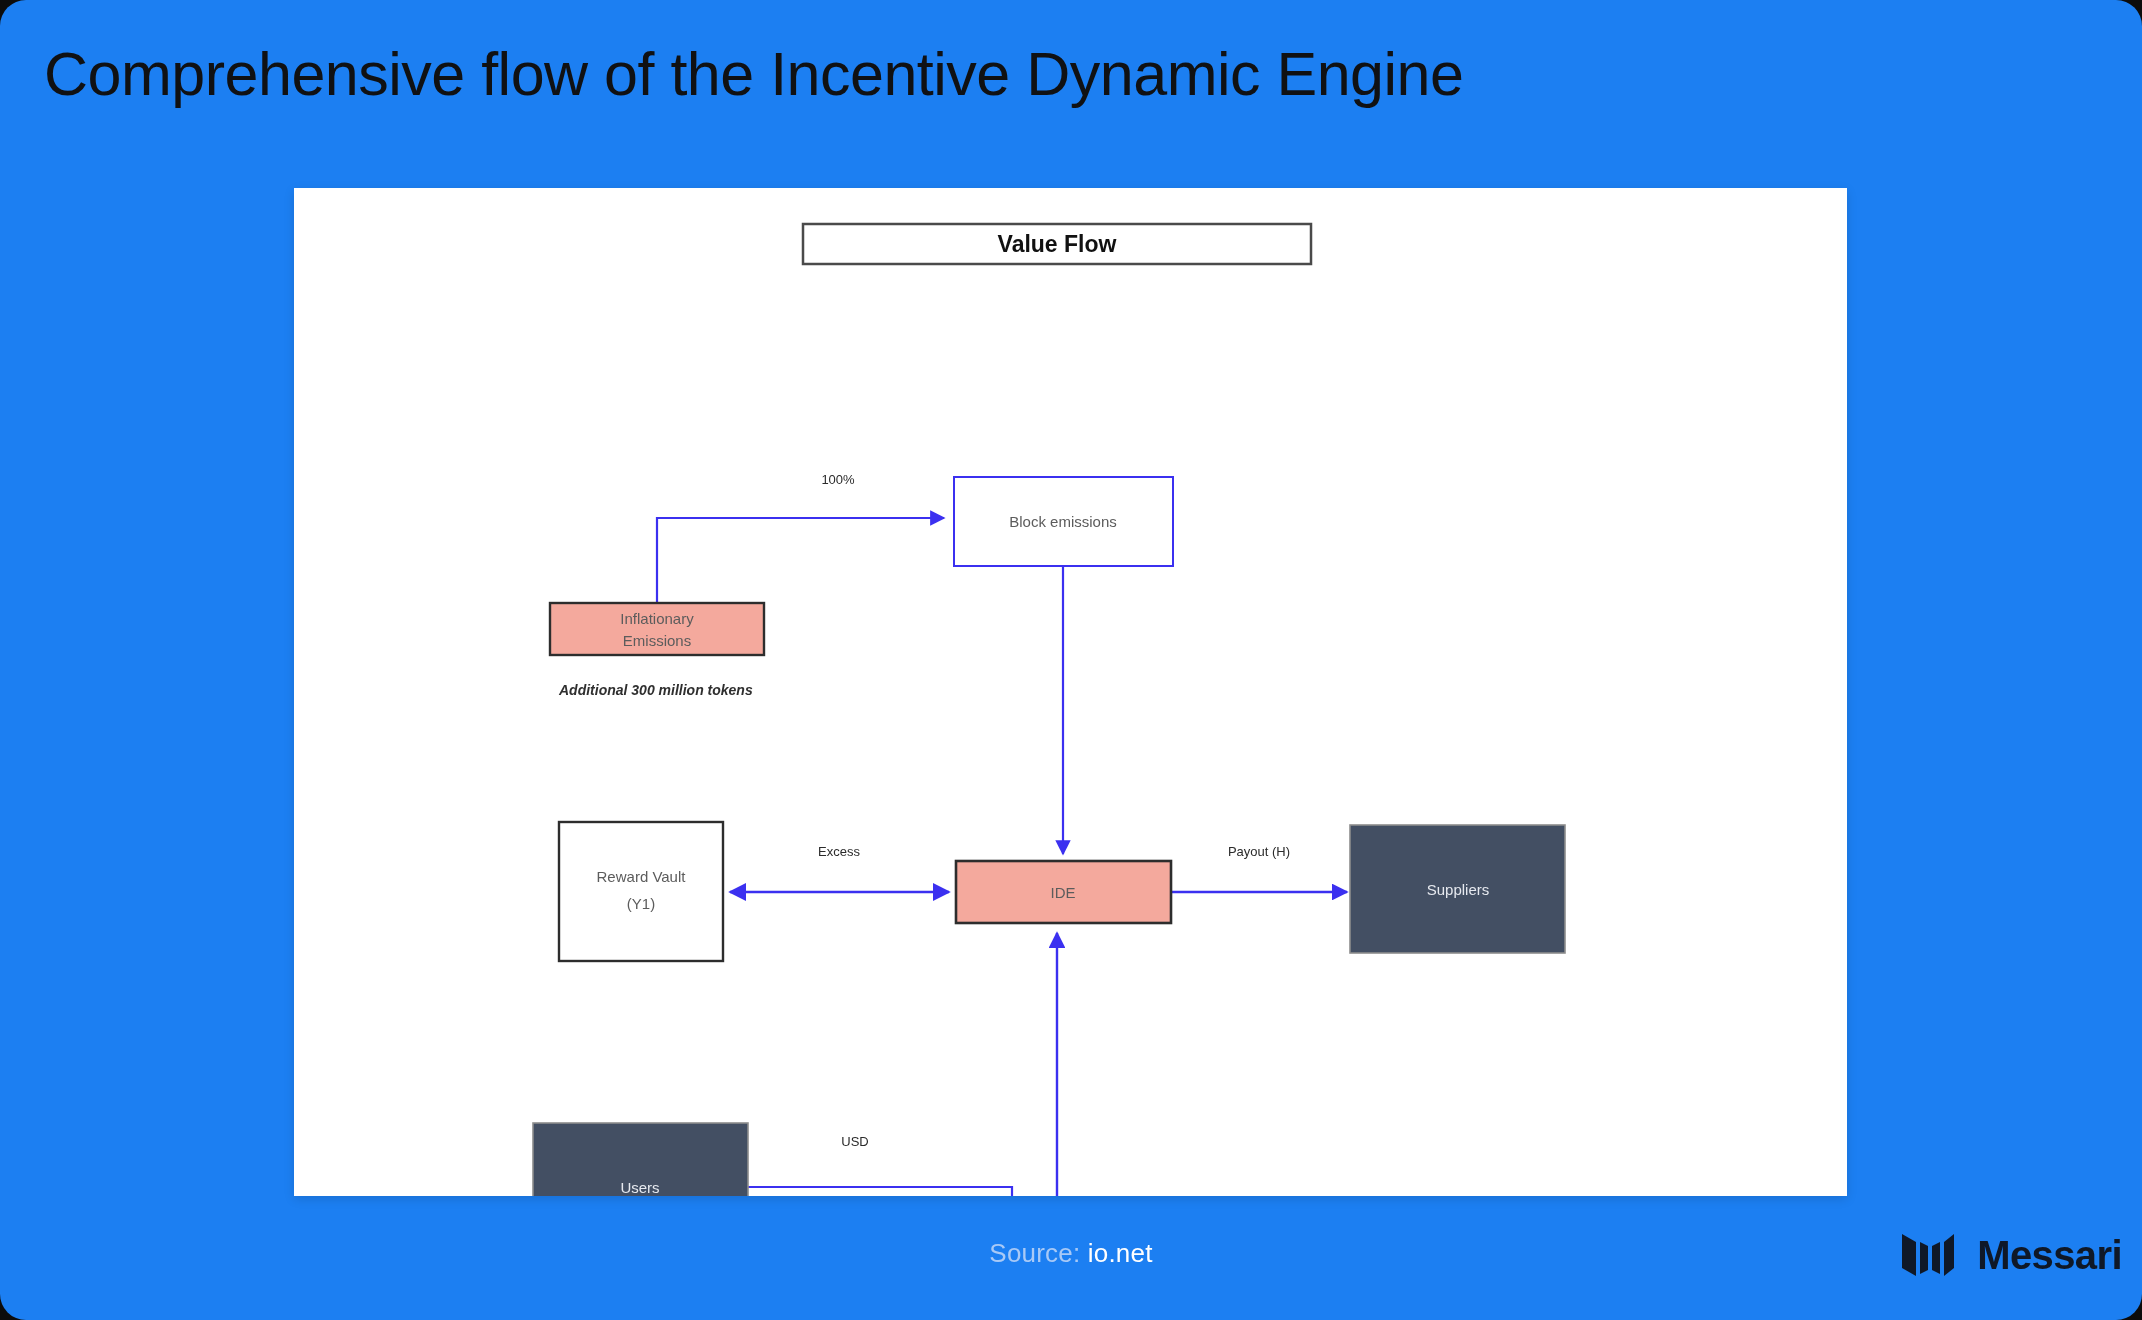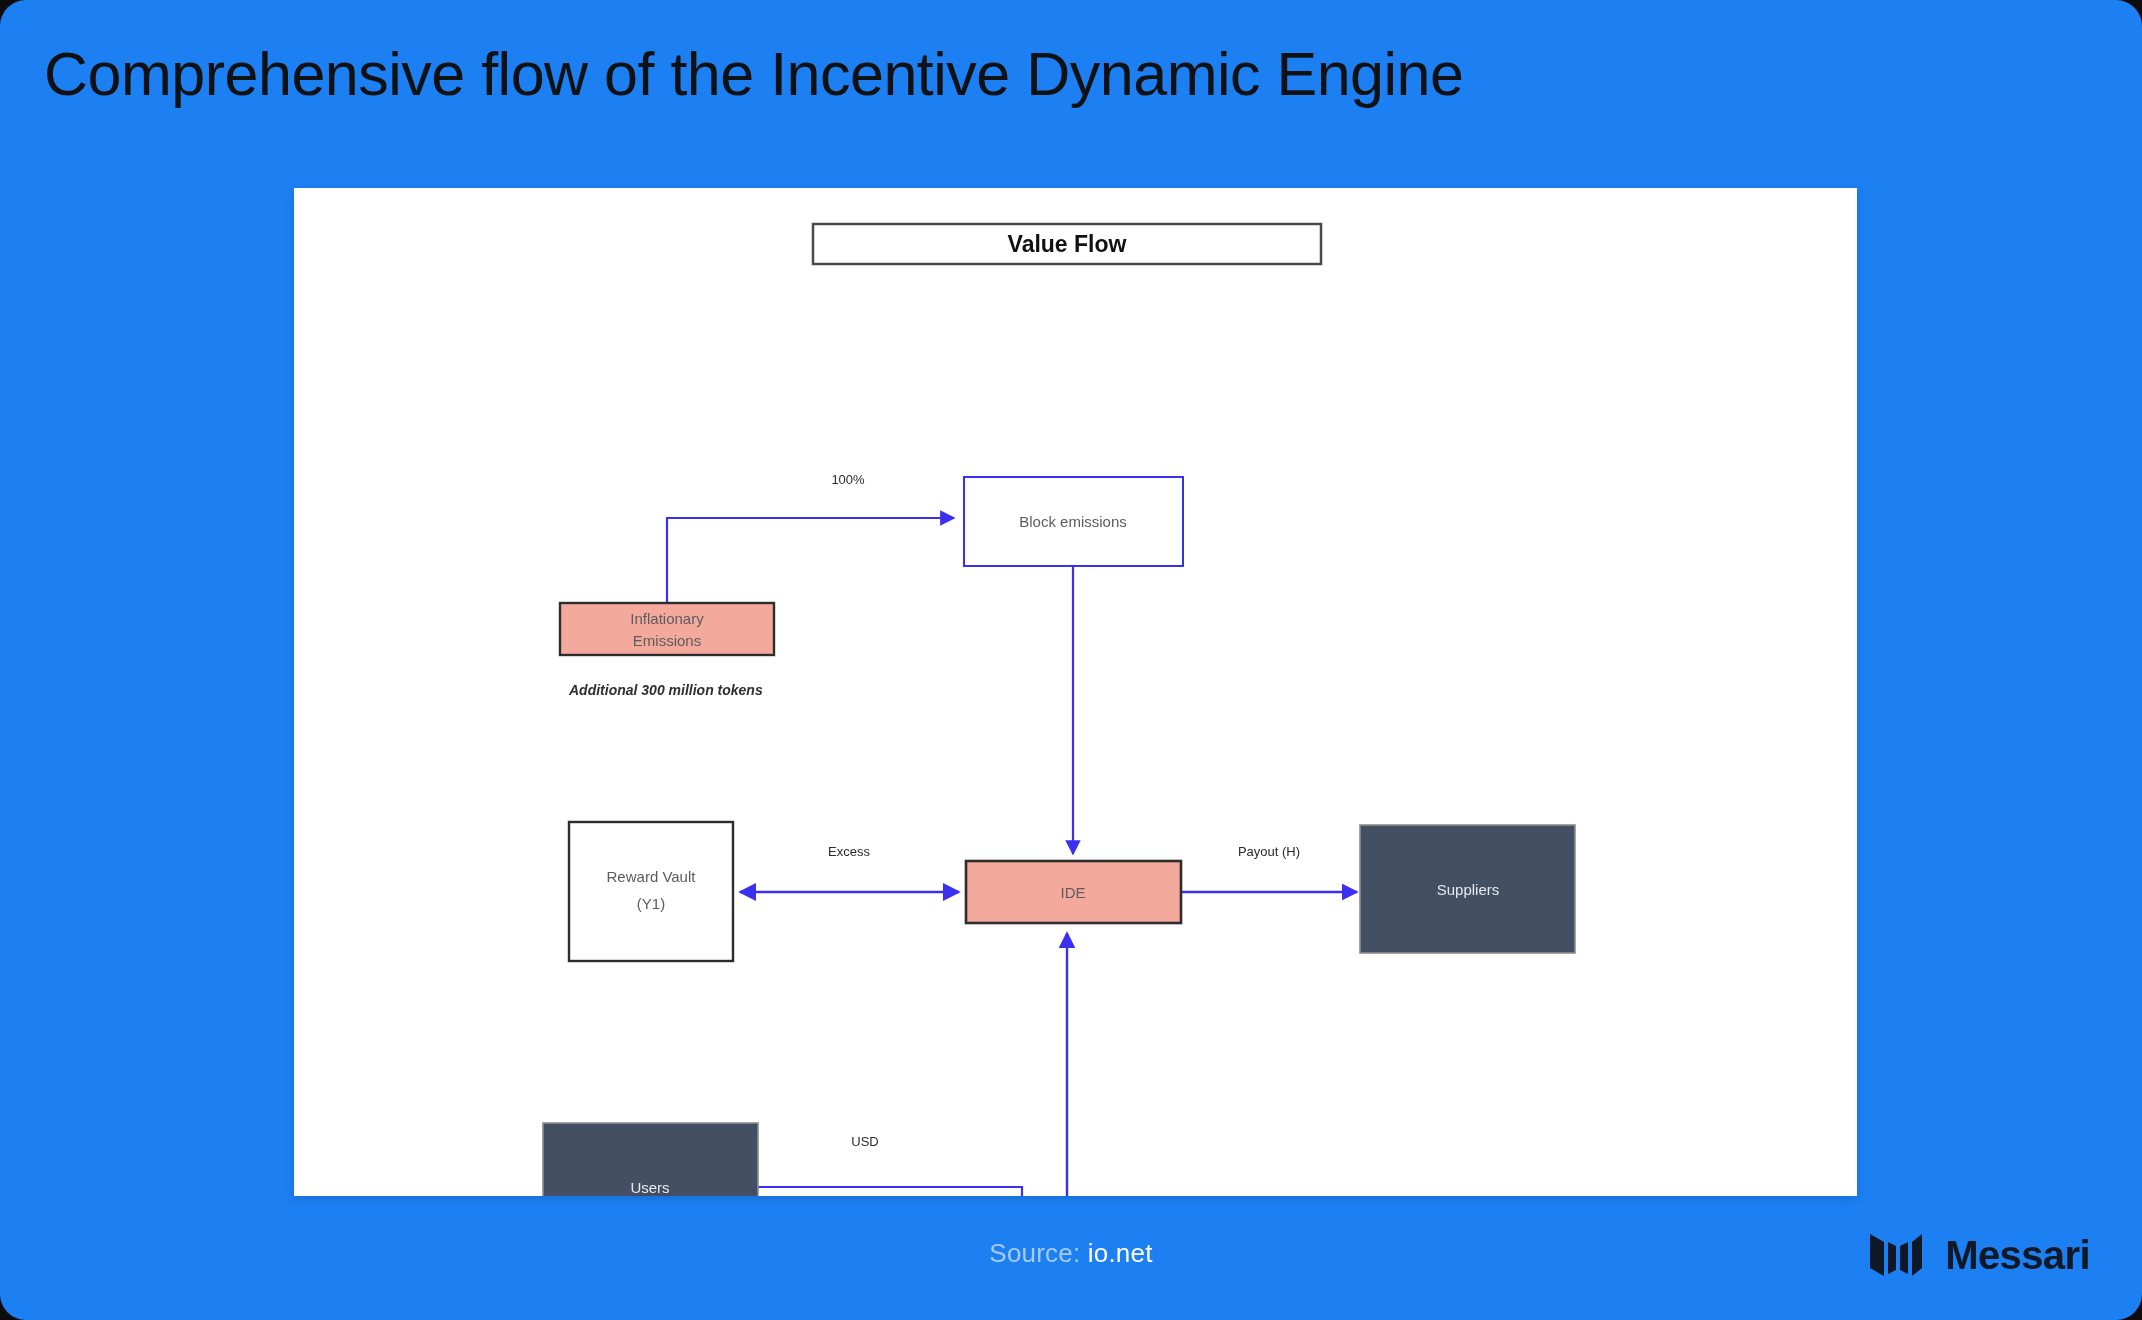--- a/index.html
+++ b/index.html
@@ -30,42 +30,41 @@
     white-space: nowrap;
   }
   .diagram-panel {
     position: absolute;
     left: 294px;
     top: 188px;
     width: 1553px;
     height: 1008px;
     background: #ffffff;
     box-shadow: 0 3px 10px rgba(0,0,0,0.13);
-    padding-left: 10px;
   }
   .diagram-svg {
     display: block;
     width: 1553px;
     height: 1008px;
   }
   .source-line {
     position: absolute;
     left: 0;
     top: 1238px;
     width: 2142px;
     text-align: center;
     font-size: 26px;
     font-weight: normal;
     letter-spacing: 0.2px;
   }
   .source-label { color: #a8c9f6; }
   .source-value { color: #ffffff; }
   .brand {
     position: absolute;
-    right: 52px;
+    right: 20px;
     top: 1232px;
     display: flex;
     align-items: center;
     gap: 21px;
   }
   .brand-word {
     font-size: 40px;
     font-weight: bold;
     color: #0f1827;
     letter-spacing: -0.6px;

